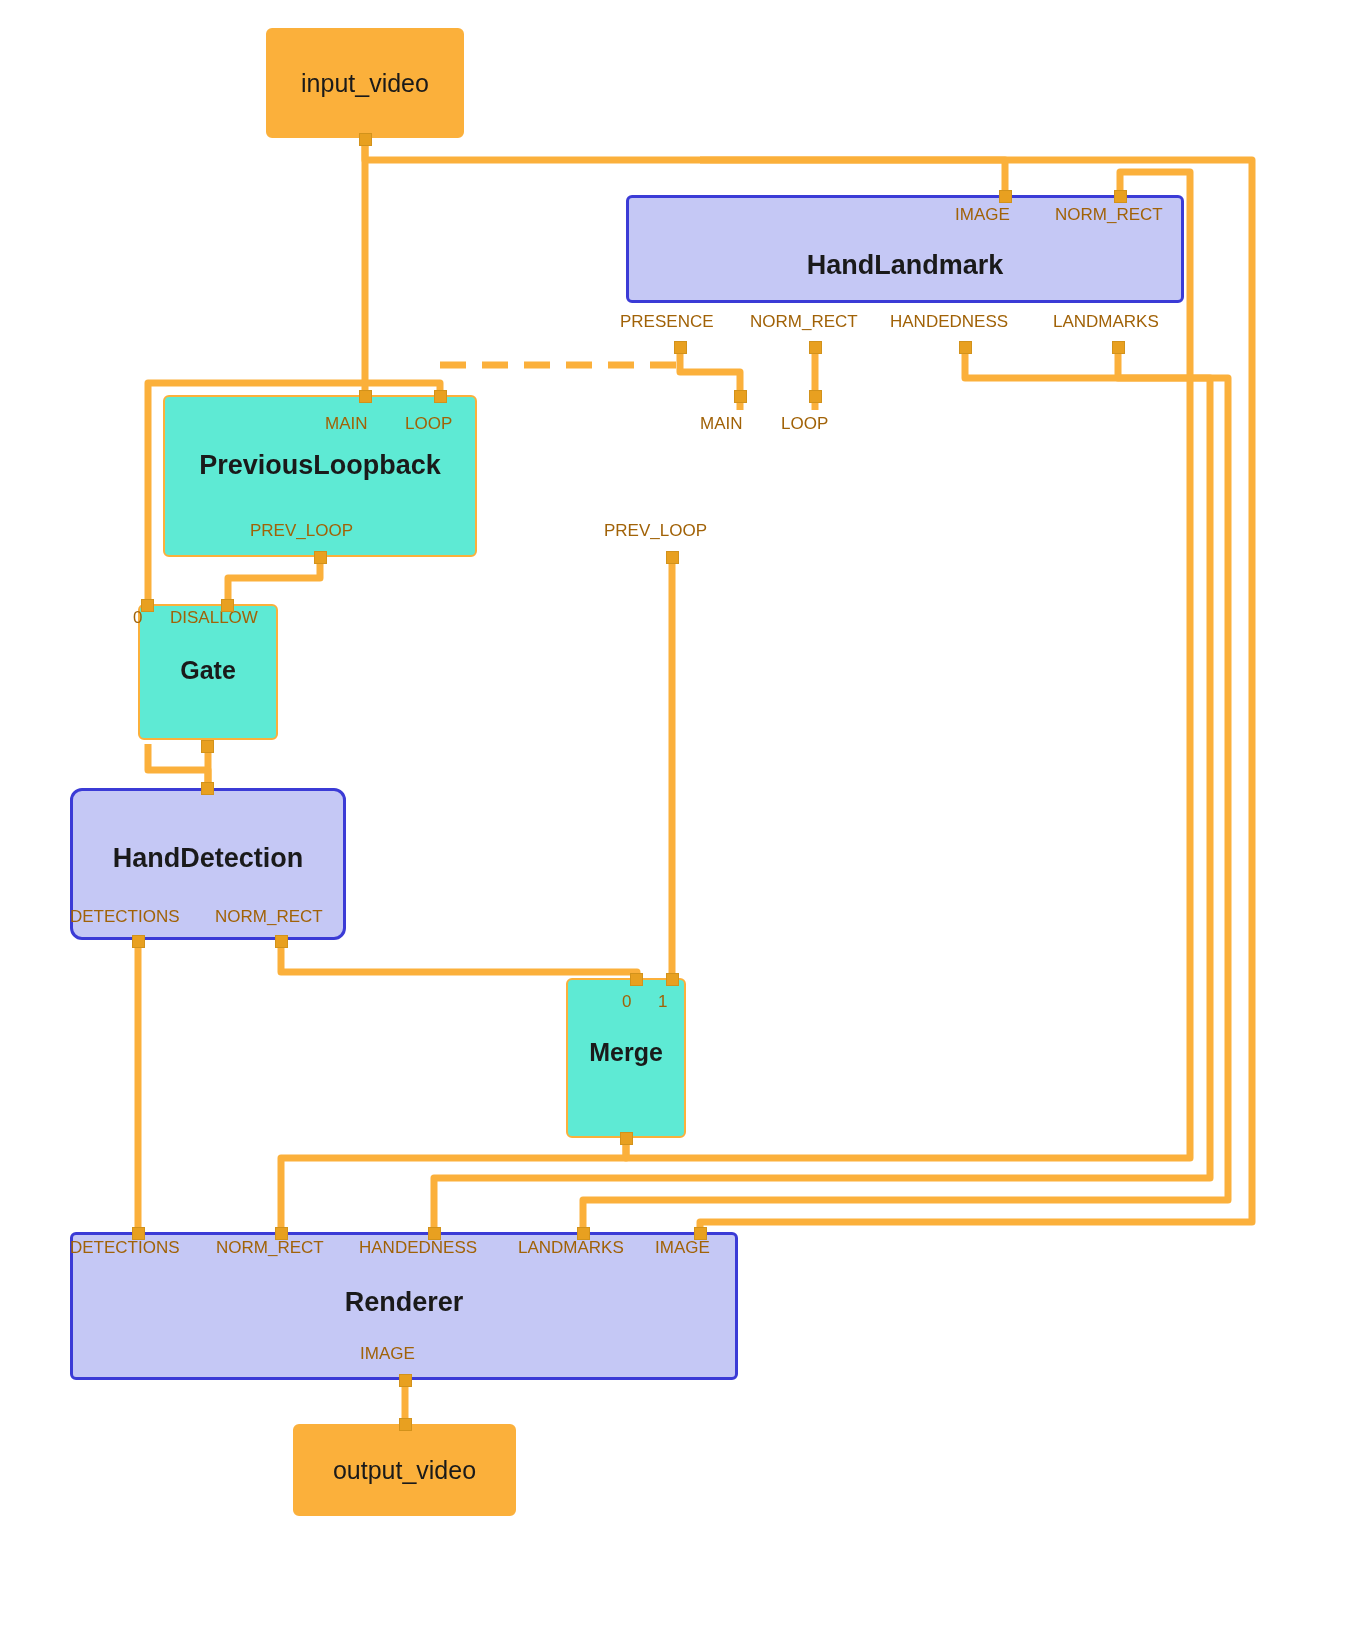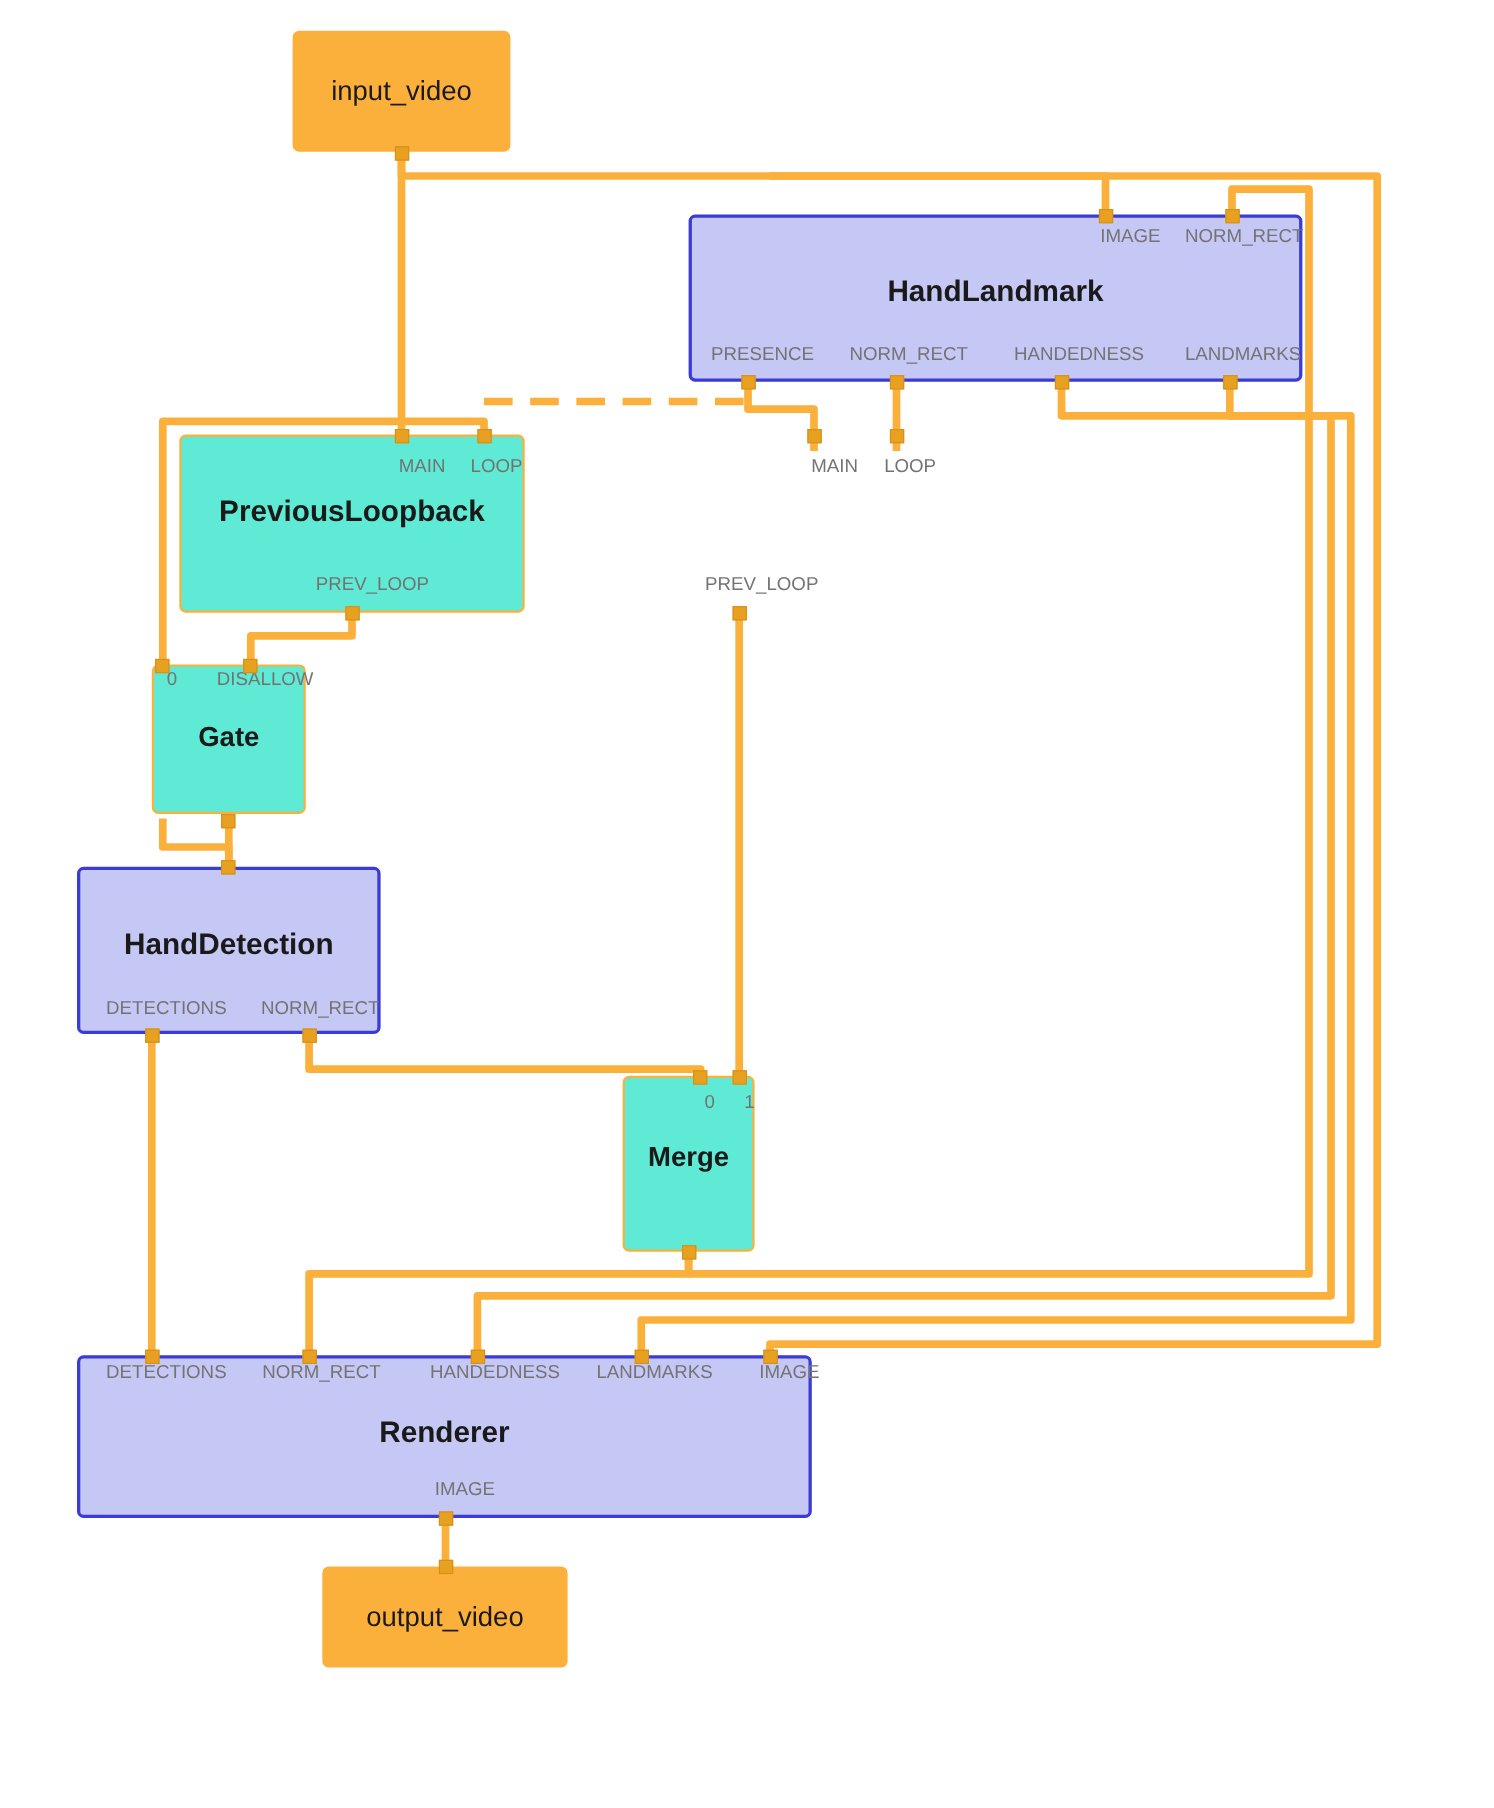--- a/index.html
+++ b/index.html
@@ -56,23 +56,23 @@
     font-size: 27px;
     font-weight: bold;
     color: #1a1a1a;
   }
   .node.small .title {
     font-size: 25px;
   }
   .port-label {
     position: absolute;
     font-size: 17px;
-    color: #737373;
+    color: #a16207;
     white-space: nowrap;
-    text-align: right;
+    text-align: left;
   }
   .port-dot {
     position: absolute;
     width: 13px;
     height: 13px;
     background: #e8a020;
     border: 1px solid #d2921b;
     box-sizing: border-box;
   }
 </style>
@@ -119,21 +119,21 @@
     </g>
 
     <path d="M 440 365 L 680 365" fill="none" stroke="#fbb03b" stroke-width="7" stroke-dasharray="26 16"></path>
   </svg>
 
   <div class="node io" style="left:266px; top:28px; width:198px; height:110px;">
     <span class="title" style="position:static;">input_video</span>
   </div>
   <div class="port-dot" style="left:359px; top:133px;"></div>
 
-  <div class="node calc" style="left:626px; top:195px; width:558px; height:152px;">
+  <div class="node calc" style="left:626px; top:195px; width:558px; height:108px;">
     <span class="title" style="top:52px;">HandLandmark</span>
   </div>
   <div class="port-label" style="left:955px; top:205px; width:100px;">IMAGE</div>
   <div class="port-dot" style="left:999px; top:190px;"></div>
   <div class="port-label" style="left:1055px; top:205px; width:130px;">NORM_RECT</div>
   <div class="port-dot" style="left:1114px; top:190px;"></div>
 
   <div class="port-label" style="left:620px; top:312px; width:120px;">PRESENCE</div>
   <div class="port-dot" style="left:674px; top:341px;"></div>
   <div class="port-label" style="left:750px; top:312px; width:130px;">NORM_RECT</div>
@@ -162,21 +162,21 @@
 
   <div class="node plain small" style="left:138px; top:604px; width:140px; height:136px;">
     <span class="title" style="top:50px;">Gate</span>
   </div>
   <div class="port-label" style="left:133px; top:608px; width:28px;">0</div>
   <div class="port-dot" style="left:141px; top:599px;"></div>
   <div class="port-label" style="left:170px; top:608px; width:115px;">DISALLOW</div>
   <div class="port-dot" style="left:221px; top:599px;"></div>
   <div class="port-dot" style="left:201px; top:740px;"></div>
 
-  <div class="node calc" style="left:70px; top:788px; width:276px; height:152px;">
+  <div class="node calc" style="left:70px; top:788px; width:276px; height:152px;border-radius:12px;">
     <span class="title" style="top:52px;">HandDetection</span>
   </div>
   <div class="port-dot" style="left:201px; top:782px;"></div>
   <div class="port-label" style="left:70px; top:907px; width:136px;">DETECTIONS</div>
   <div class="port-dot" style="left:132px; top:935px;"></div>
   <div class="port-label" style="left:215px; top:907px; width:130px;">NORM_RECT</div>
   <div class="port-dot" style="left:275px; top:935px;"></div>
 
   <div class="node plain small" style="left:566px; top:978px; width:120px; height:160px;">
     <span class="title" style="top:58px;">Merge</span>

